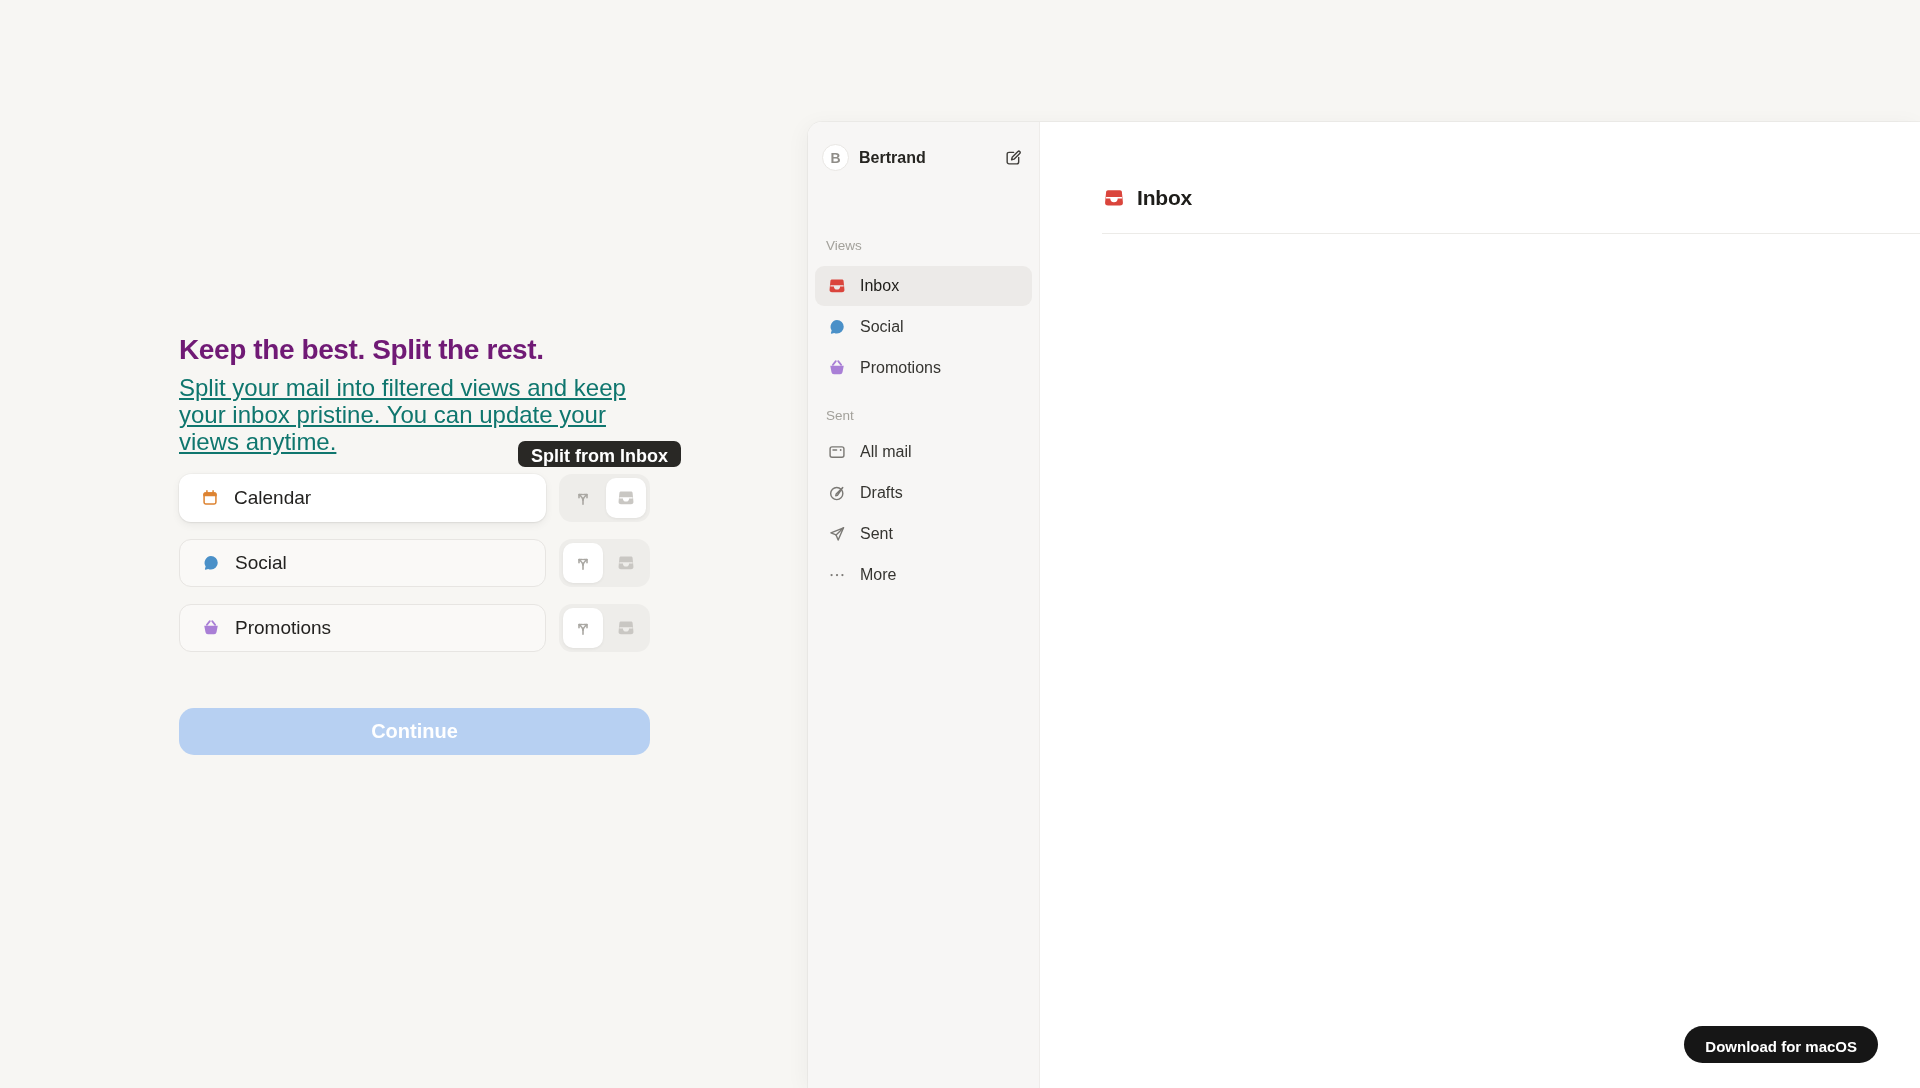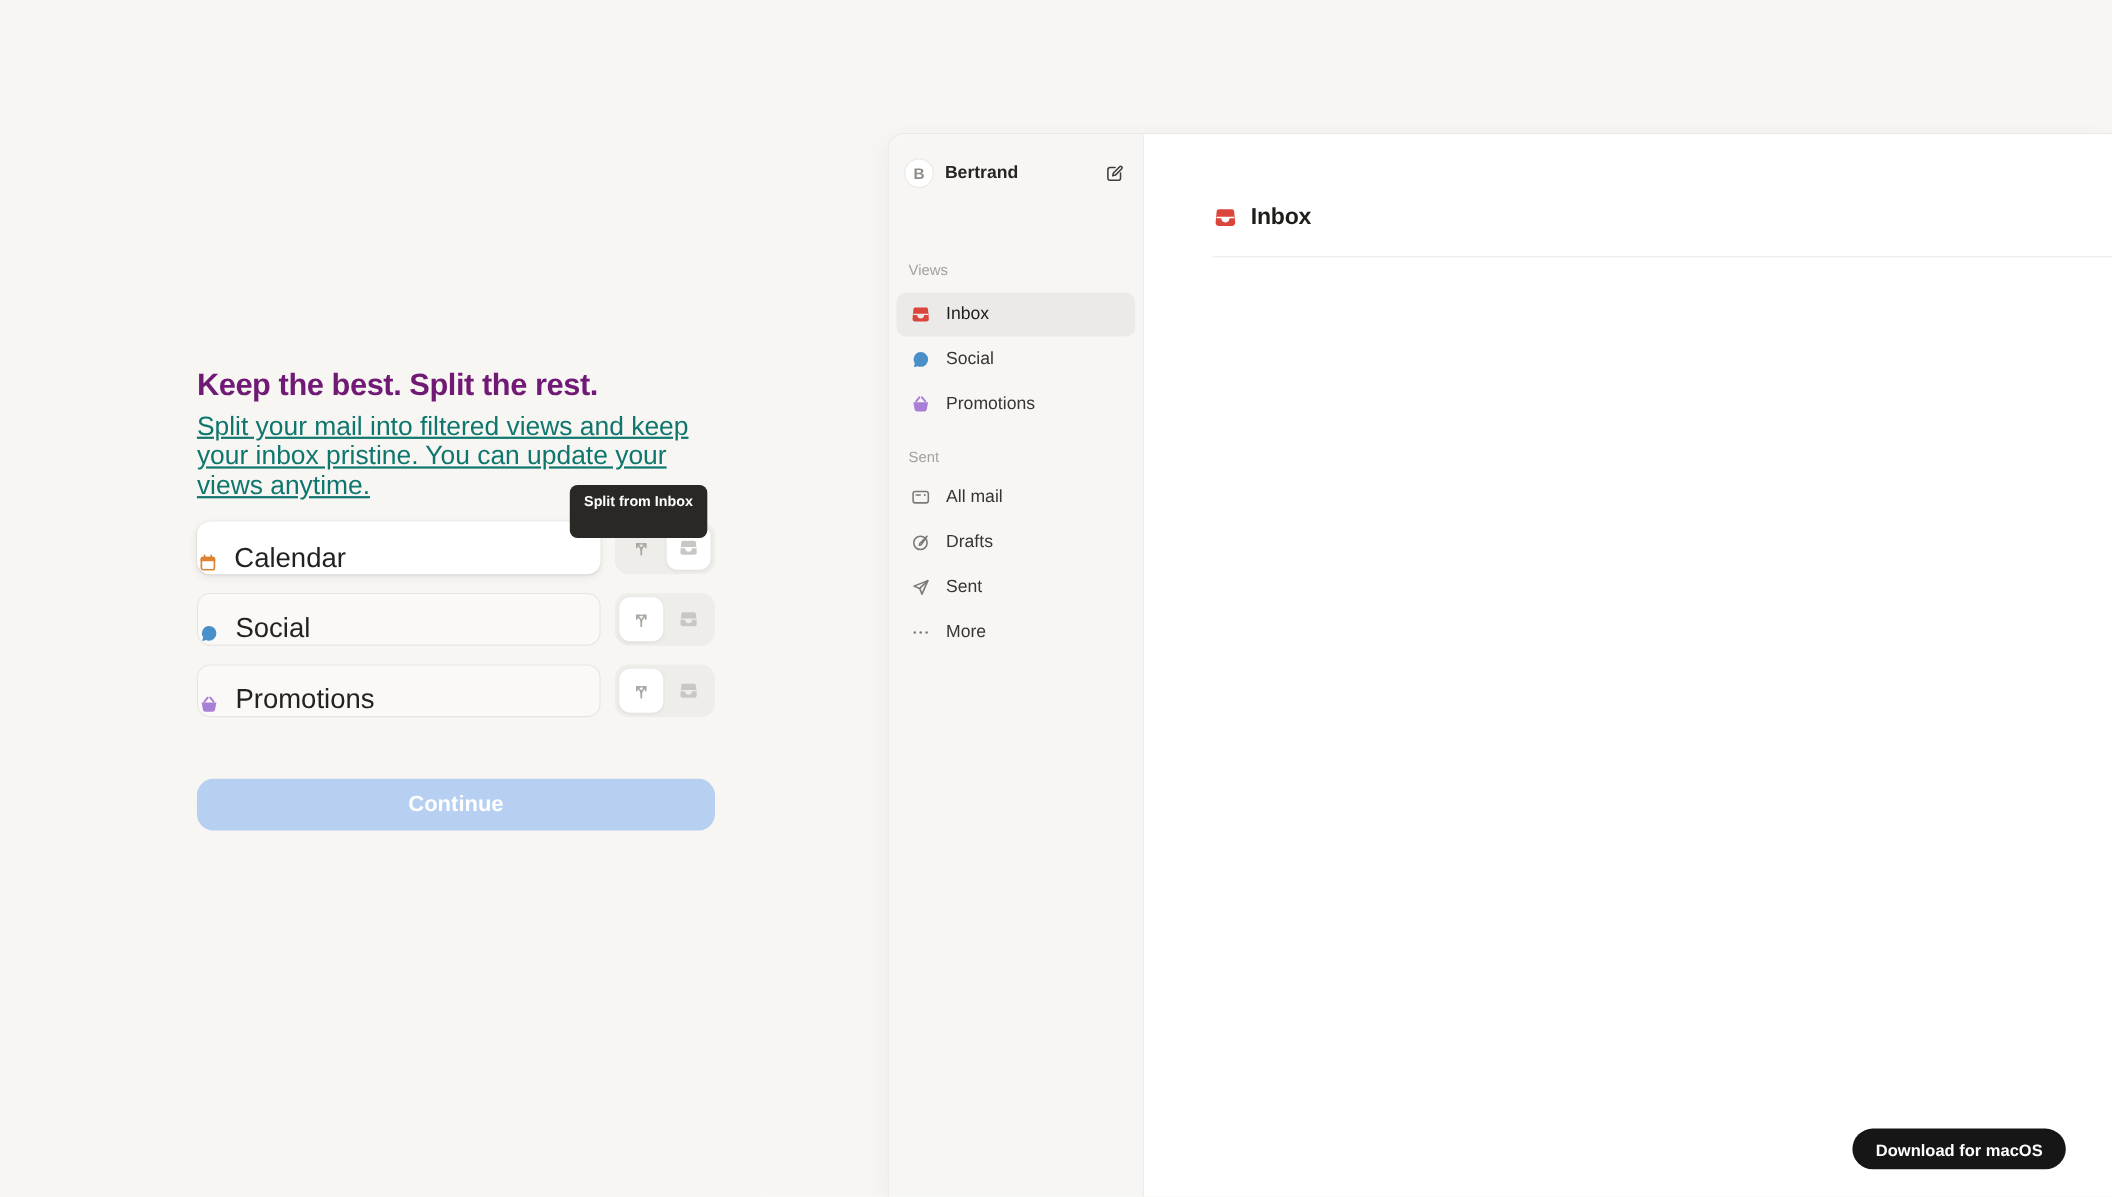--- a/index.html
+++ b/index.html
@@ -5,27 +5,27 @@
   * { margin:0; padding:0; box-sizing:border-box; }
   html,body { width:1920px; height:1088px; overflow:hidden; }
   body { font-family:"Liberation Sans", sans-serif; background:var(--page-bg,#f7f6f3); }
   #stage { position:relative; width:1920px; height:1088px; }
 
   
   .onboard-title { position:absolute; left:179px; top:334px; font-size:28px; font-weight:700;
     color:#701a75; letter-spacing:-0.4px; }
   .onboard-desc { position:absolute; left:179px; top:374px; width:460px; font-size:24px;
     line-height:27px; color:#0f766e;text-decoration:underline; }
-  .tooltip { position:absolute; left:518px; top:441px; height:48px; line-height:30px;
-    padding:0 13px; background:var(--tooltip-bg,#292825); color:#fff; font-size:13px;
+  .tooltip { position:absolute; left:518px; top:441px; height:26px; line-height:30px;
+    padding:0 13px; background:var(--tooltip-bg,#292825); color:#fff; font-size:18px;
     font-weight:600; border-radius:7px; z-index:5; white-space:nowrap; }
   .rows { position:absolute; left:179px; top:474px; width:471px; }
   .row { display:flex; height:48px; margin-bottom:17px; }
-  .row-card { width:367px; border-radius:12px; display:flex; align-items:flex-end; gap:14px;
-    font-size:25px; color:#232220; }
+  .row-card { width:367px; border-radius:12px; display:flex; align-items:center; gap:14px;
+    padding-left:21px; font-size:19px; color:#232220; }
   .row-card.elevated { background:#fff;
     box-shadow:0 0 0 1px rgba(0,0,0,.025), 0 1px 2px rgba(0,0,0,.05), 0 3px 8px rgba(0,0,0,.06); }
   .row-card.outlined { border:1px solid #e7e5e2; background:rgba(255,255,255,.35); }
   .toggle-group { margin-left:auto; width:91px; height:48px; background:#eeedea;
     border-radius:13px; display:flex; align-items:center; justify-content:space-between; padding:4px; }
   .toggle-btn { width:40px; height:40px; border-radius:10px; display:grid; place-items:center;
     color:#a9a7a2; cursor:pointer; }
   .toggle-btn .tray { color:#c9c7c3; }
   .toggle-btn.active { background:#fff; box-shadow:0 1px 3px rgba(0,0,0,.06); }
   .continue-btn { position:absolute; left:179px; top:708px; width:471px; height:47px;

